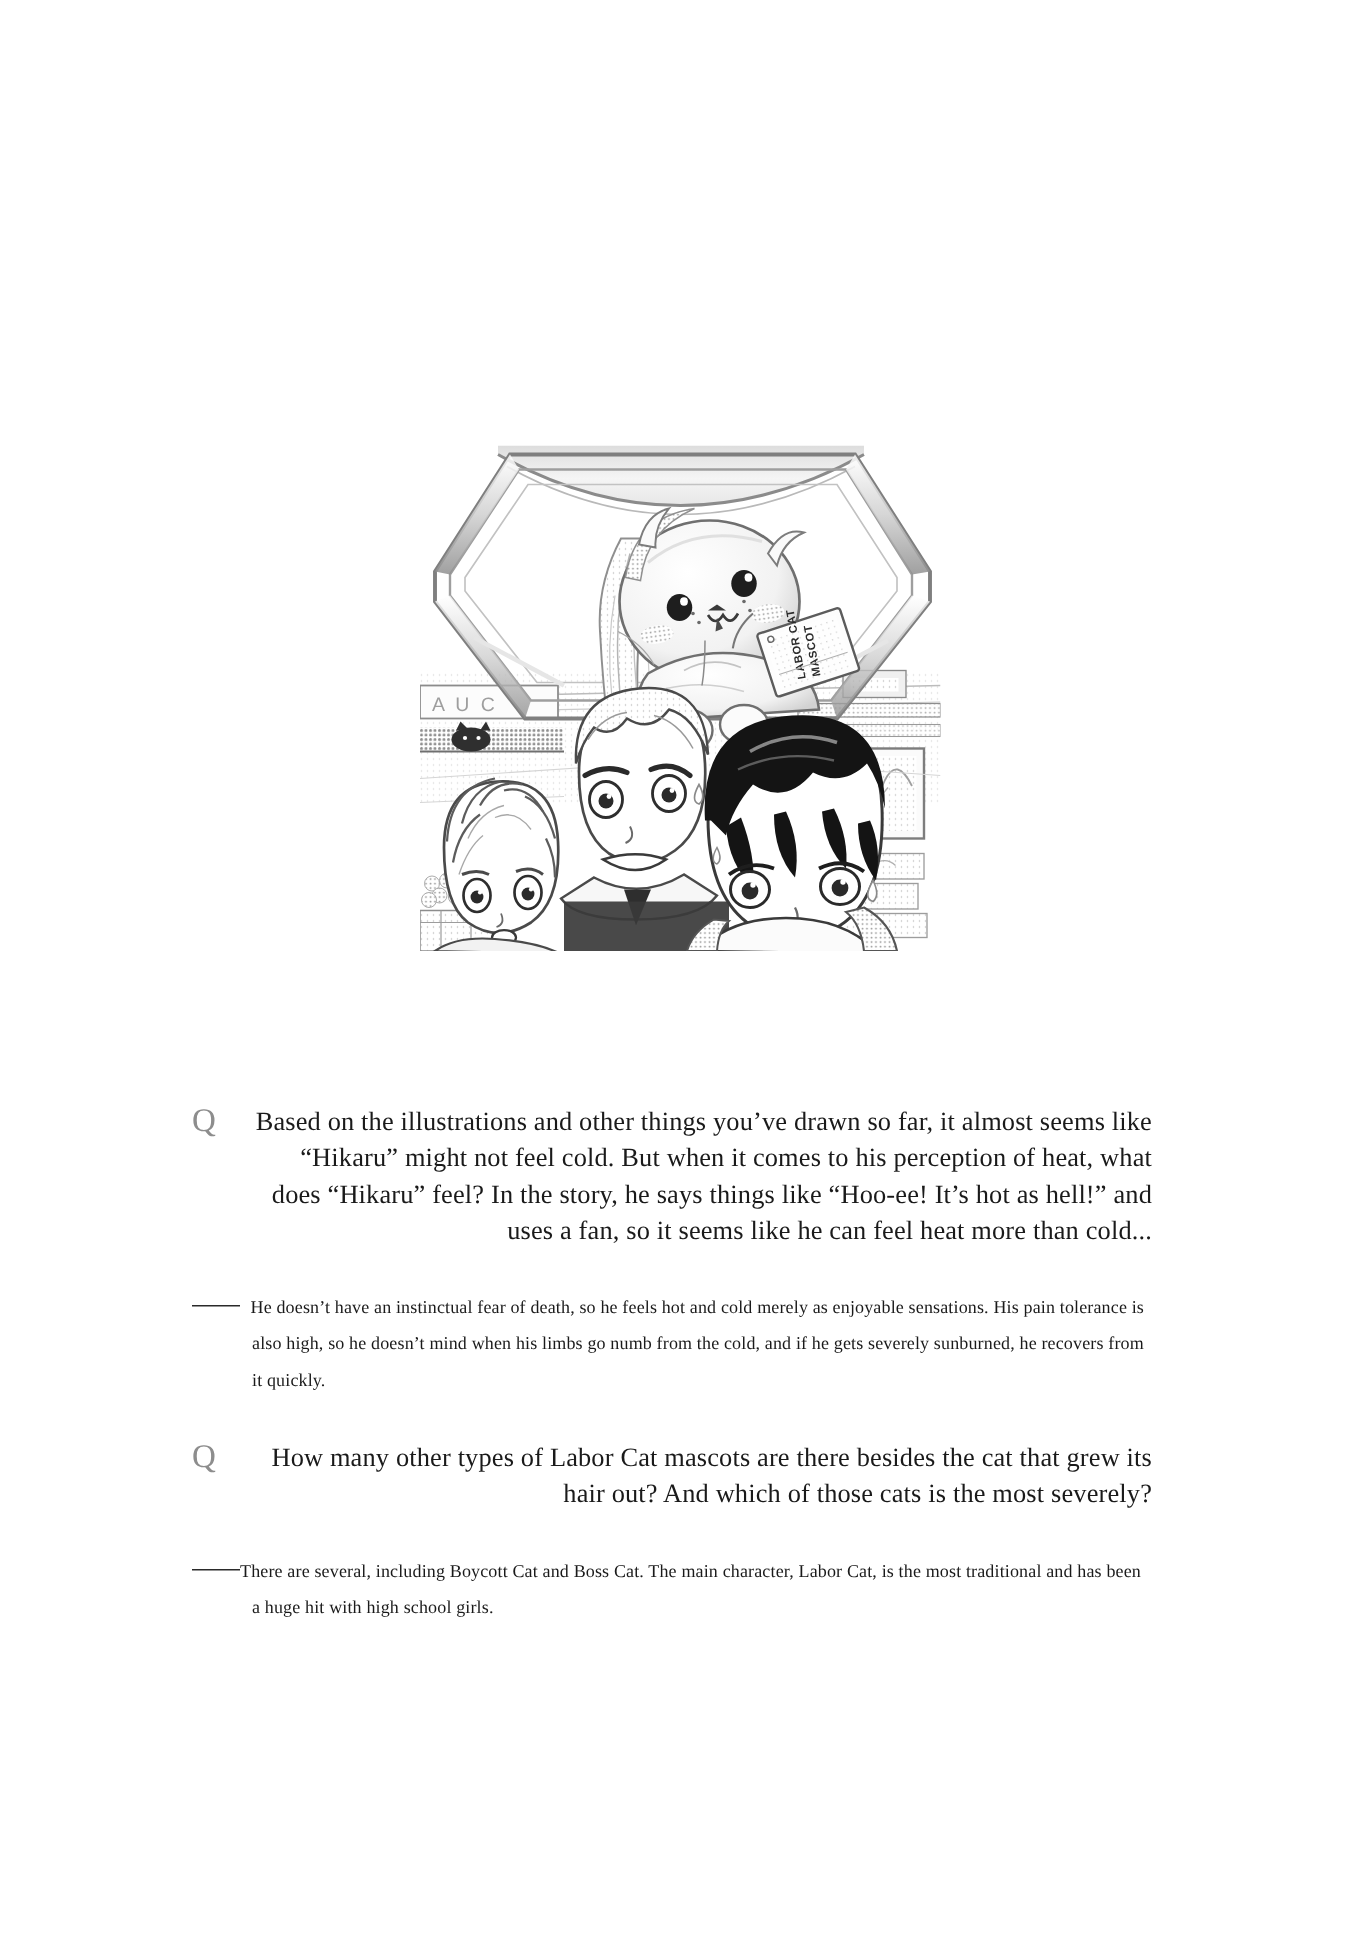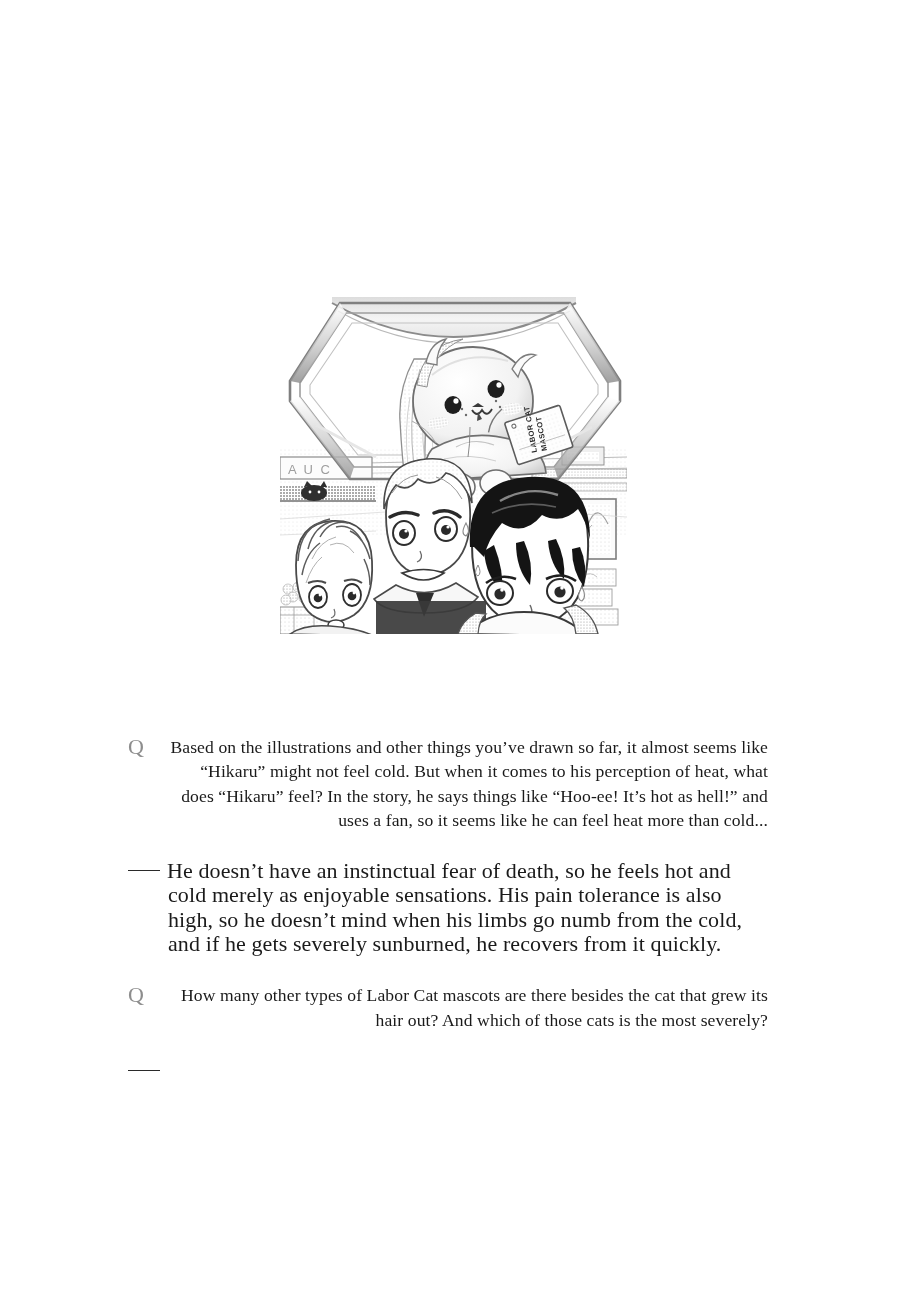--- a/index.html
+++ b/index.html
@@ -59,21 +59,21 @@
   .q-body {
     margin-left: 40px;
     font-size: 17.6px;
     line-height: 24.3px;
     text-align: right;
     letter-spacing: 0.1px;
   }
 
   .a-block .a-body {
     margin-left: 40px;
-    font-size: 22px;
+    font-size: 12px;
     line-height: 24.3px;
     text-indent: -40px;
     letter-spacing: 0.1px;
   }
 
   .dash {
     display: inline-block;
     width: 32px;
     border-top: 1.6px solid #2a2a2a;
     vertical-align: 0.32em;
@@ -372,16 +372,16 @@
   <div class="qa-block a-block">
     <div class="a-body"><span class="dash spaced"></span><span>He doesn’t have an instinctual fear of death, so he feels hot and cold merely as enjoyable sensations. His pain tolerance is also high, so he doesn’t mind when his limbs go numb from the cold, and if he gets severely sunburned, he recovers from it quickly.</span></div>
   </div>
 
   <div class="qa-block q-block">
     <div class="q-mark">Q</div>
     <div class="q-body">How many other types of Labor Cat mascots are there besides the cat that grew its hair out? And which of those cats is the most severely?</div>
   </div>
 
   <div class="qa-block a-block">
-    <div class="a-body"><span class="dash"></span></div>
+    <div class="a-body"><span class="dash"></span><span>There are several, including Boycott Cat and Boss Cat. The main character, Labor Cat, is the most traditional and has been a huge hit with high school girls.</span></div>
   </div>
 
 </div>
 
 </body></html>

